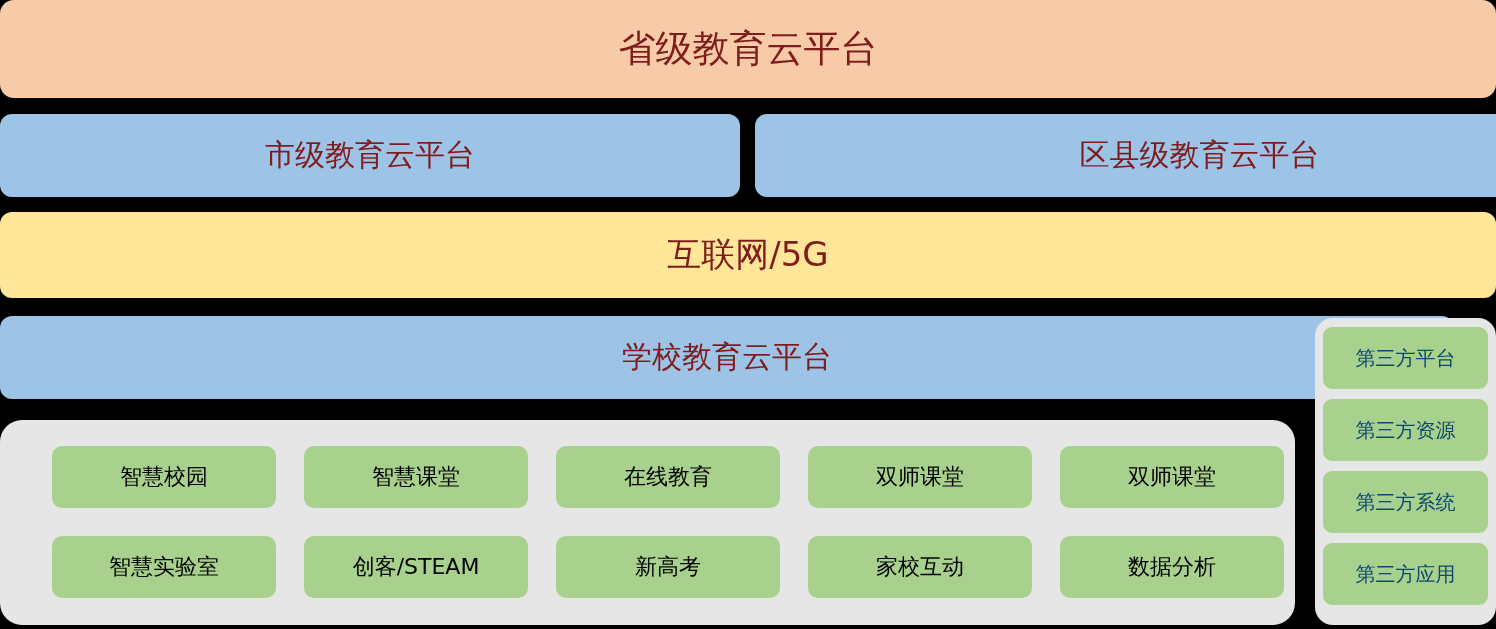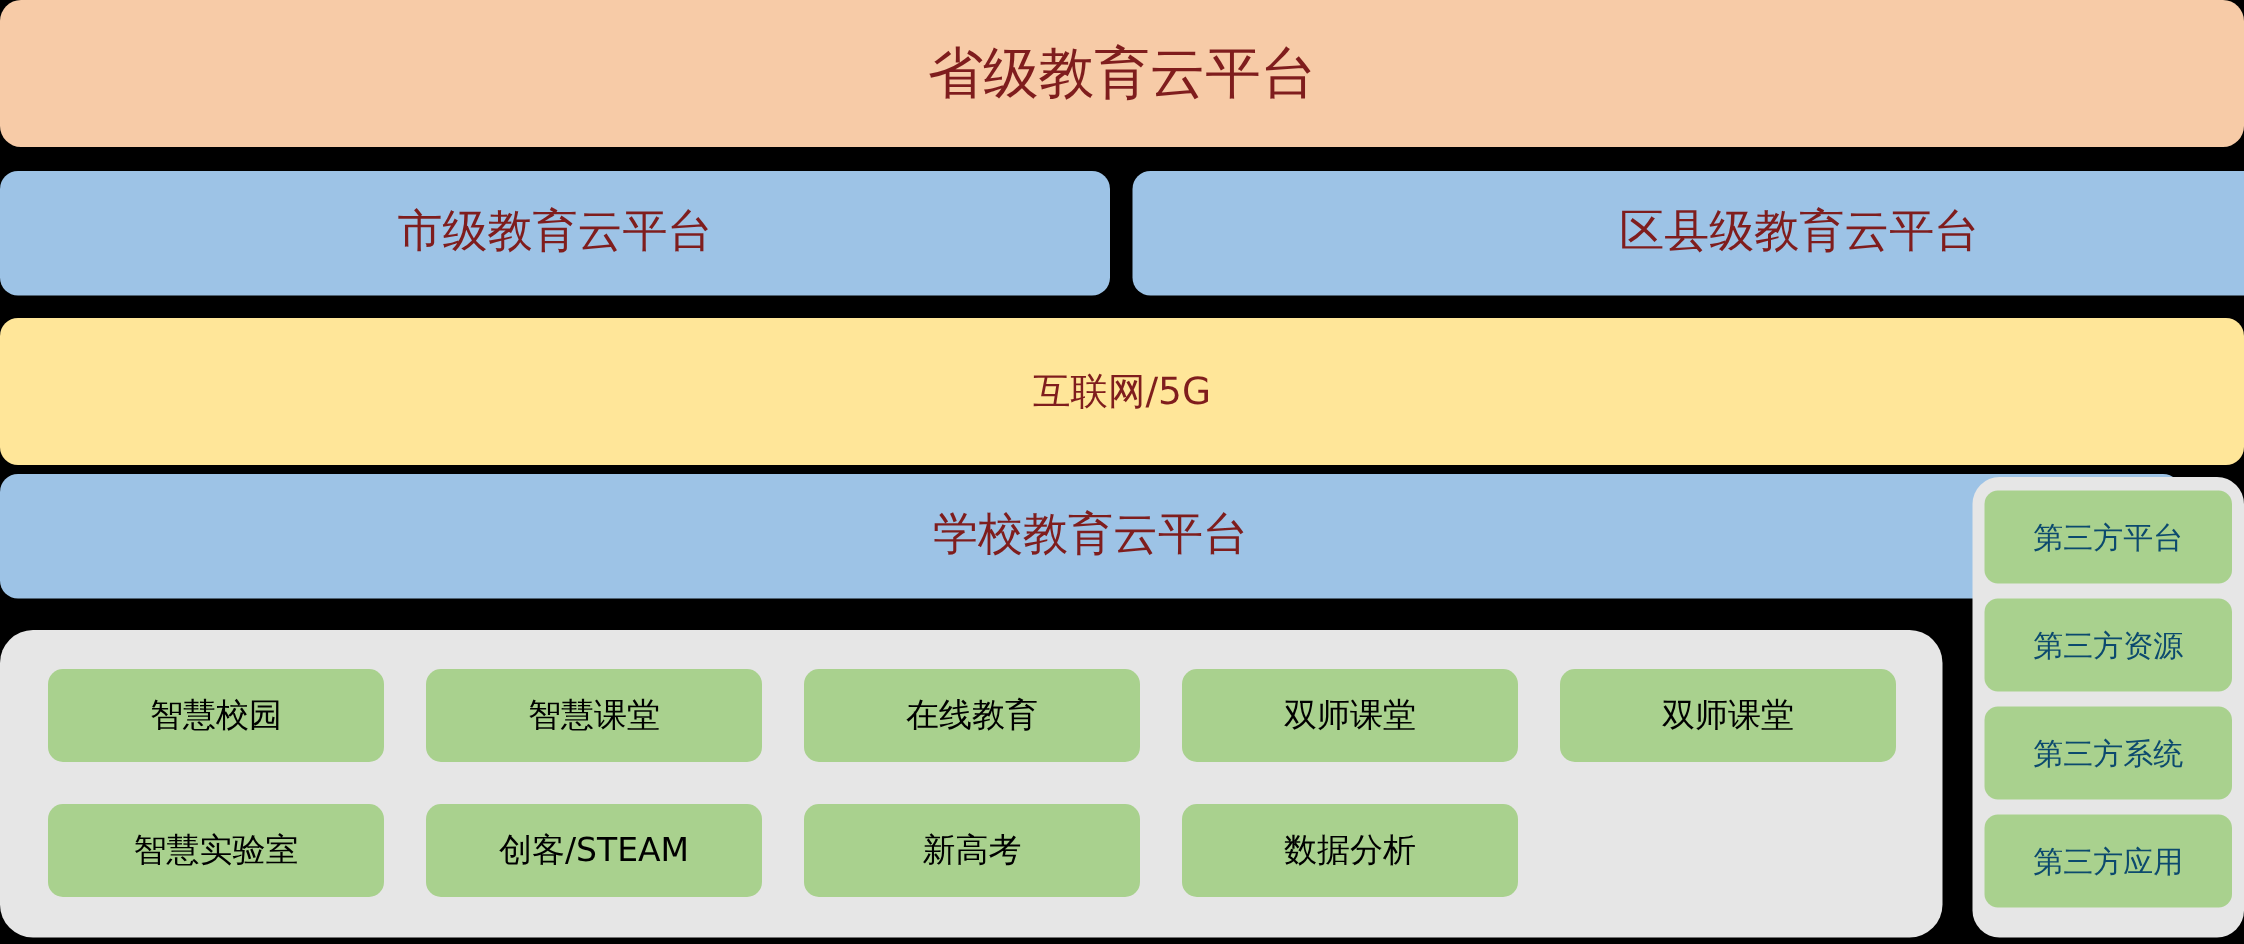--- a/index.html
+++ b/index.html
@@ -59,24 +59,24 @@
     background: #9DC3E6;
     border-radius: 12px;
     font-size: 30px;
   }
 
   
   .tier-network {
     left: 0px;
     top: 212px;
     width: 1496px;
-    height: 98px;
+    height: 86px;
     background: #FFE699;
     border-radius: 12px;
-    font-size: 25px;
+    font-size: 34px;
   }
 
   
   .tier-school {
     left: 0px;
     top: 316px;
     width: 1454px;
     height: 83px;
     background: #9DC3E6;
     border-radius: 12px;
@@ -88,21 +88,21 @@
     position: absolute;
     left: 0px;
     top: 420px;
     width: 1295px;
     height: 205px;
     background: #E6E6E6;
     border-radius: 22px;
   }
   .apps-grid {
     position: absolute;
-    left: 32px;
+    left: 52px;
     top: 26px;
     display: grid;
     grid-template-columns: repeat(5, 224px);
     grid-template-rows: repeat(2, 62px);
     column-gap: 24px;
     row-gap: 29px;
     gap: 28px;
   }
   .app-cell {
     background: #A9D18E;
@@ -195,20 +195,23 @@
         <div class="app-cell">
           <span>智慧实验室</span>
         </div>
         <div class="app-cell">
           <span>创客/STEAM</span>
         </div>
         <div class="app-cell">
           <span>新高考</span>
         </div>
         <div class="app-cell">
+          <span>家校互动</span>
+        </div>
+        <div class="app-cell">
           <span>数据分析</span>
         </div>
       </div>
   </div>
 
   <div class="third-container">
     <div class="third-list" id="third-list">
         <div class="third-cell">
           <span>第三方平台</span>
         </div>

